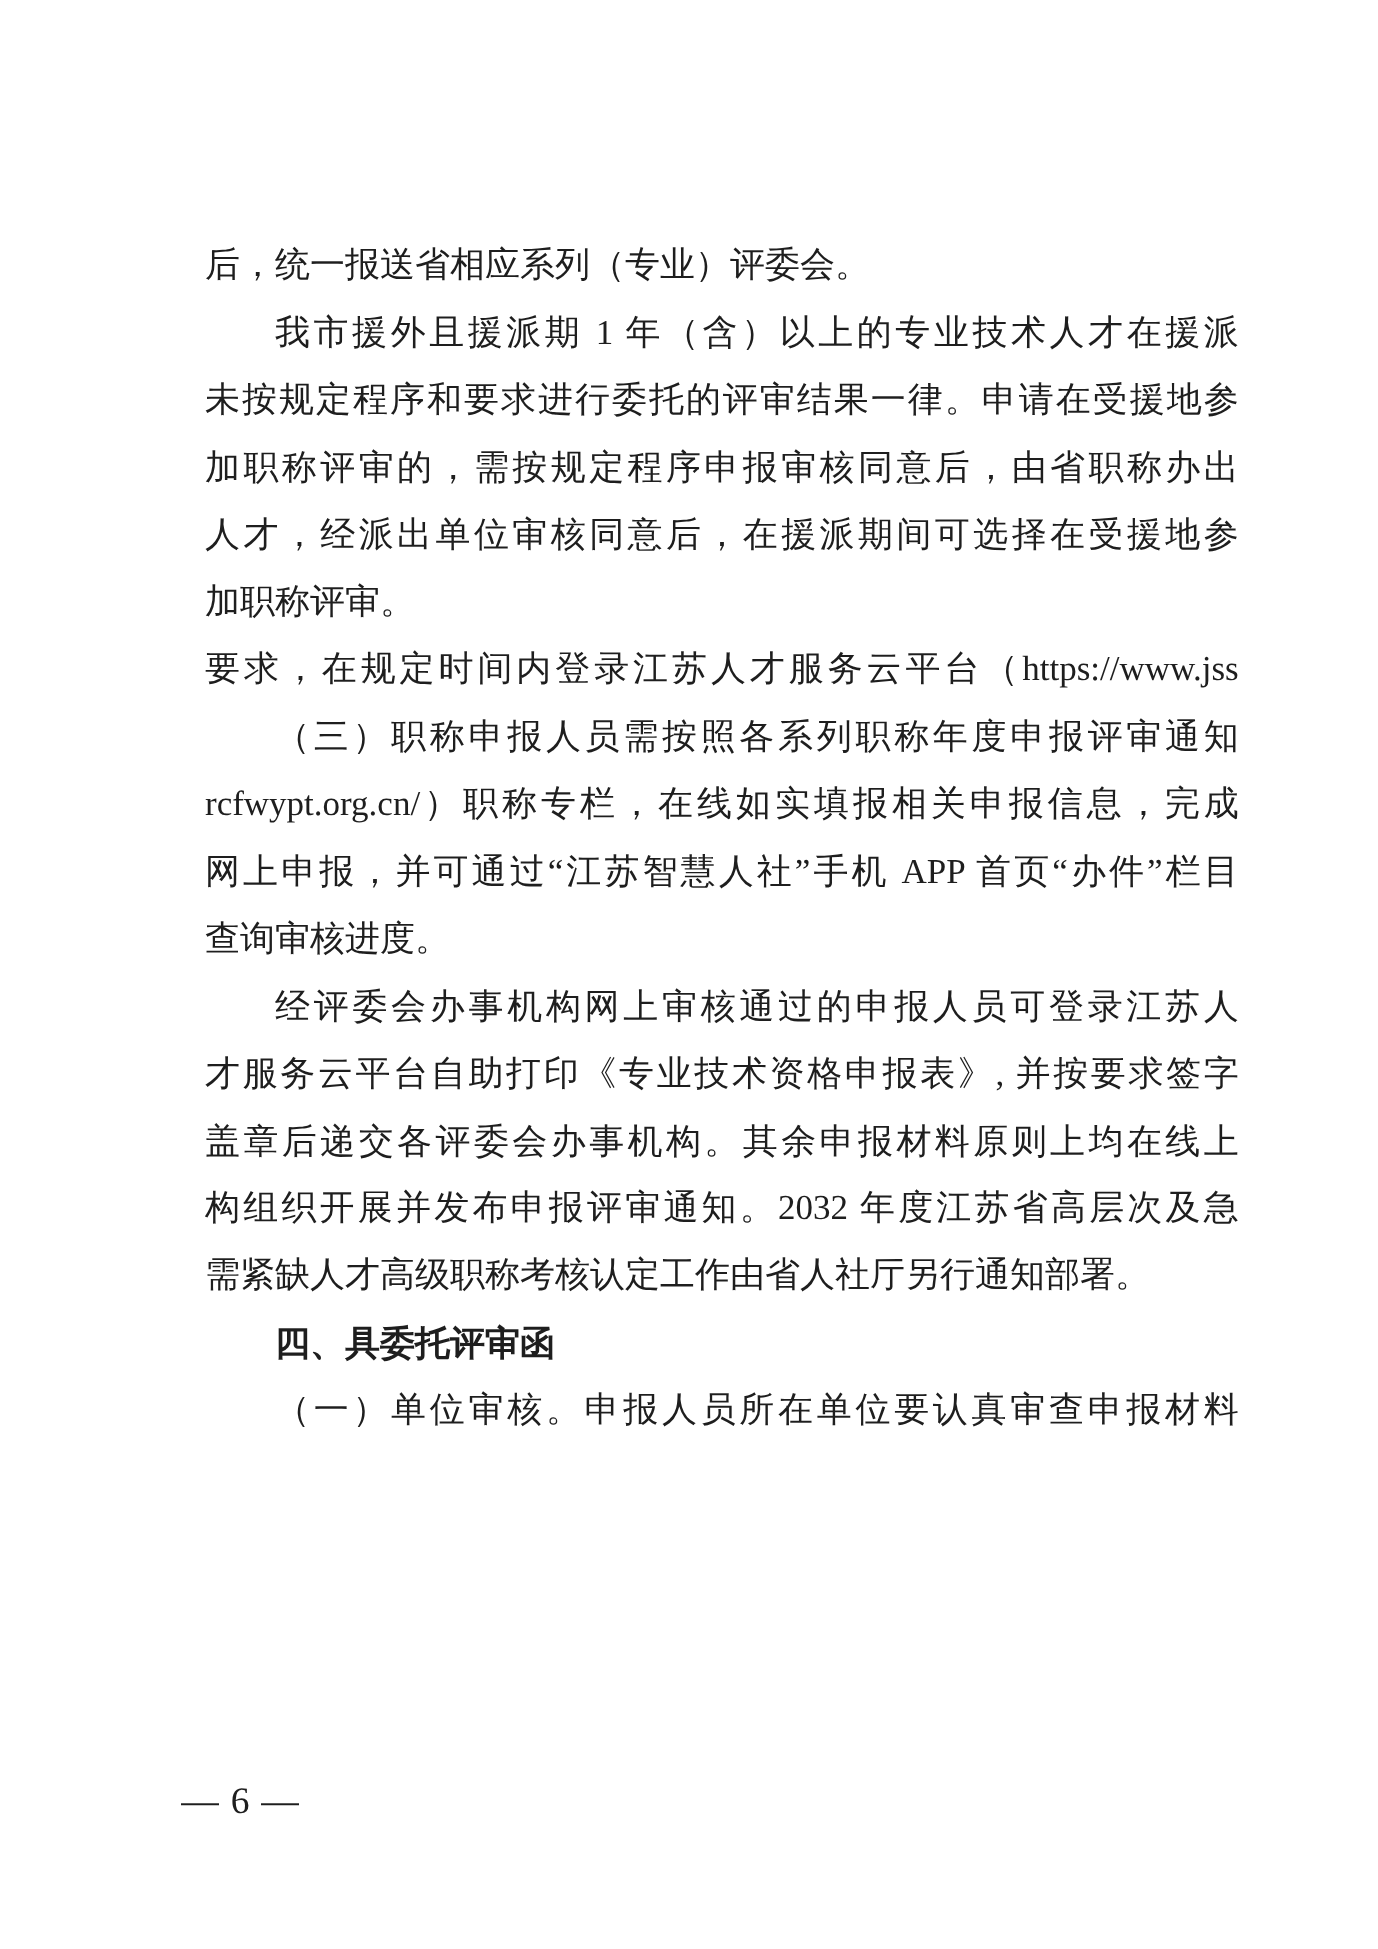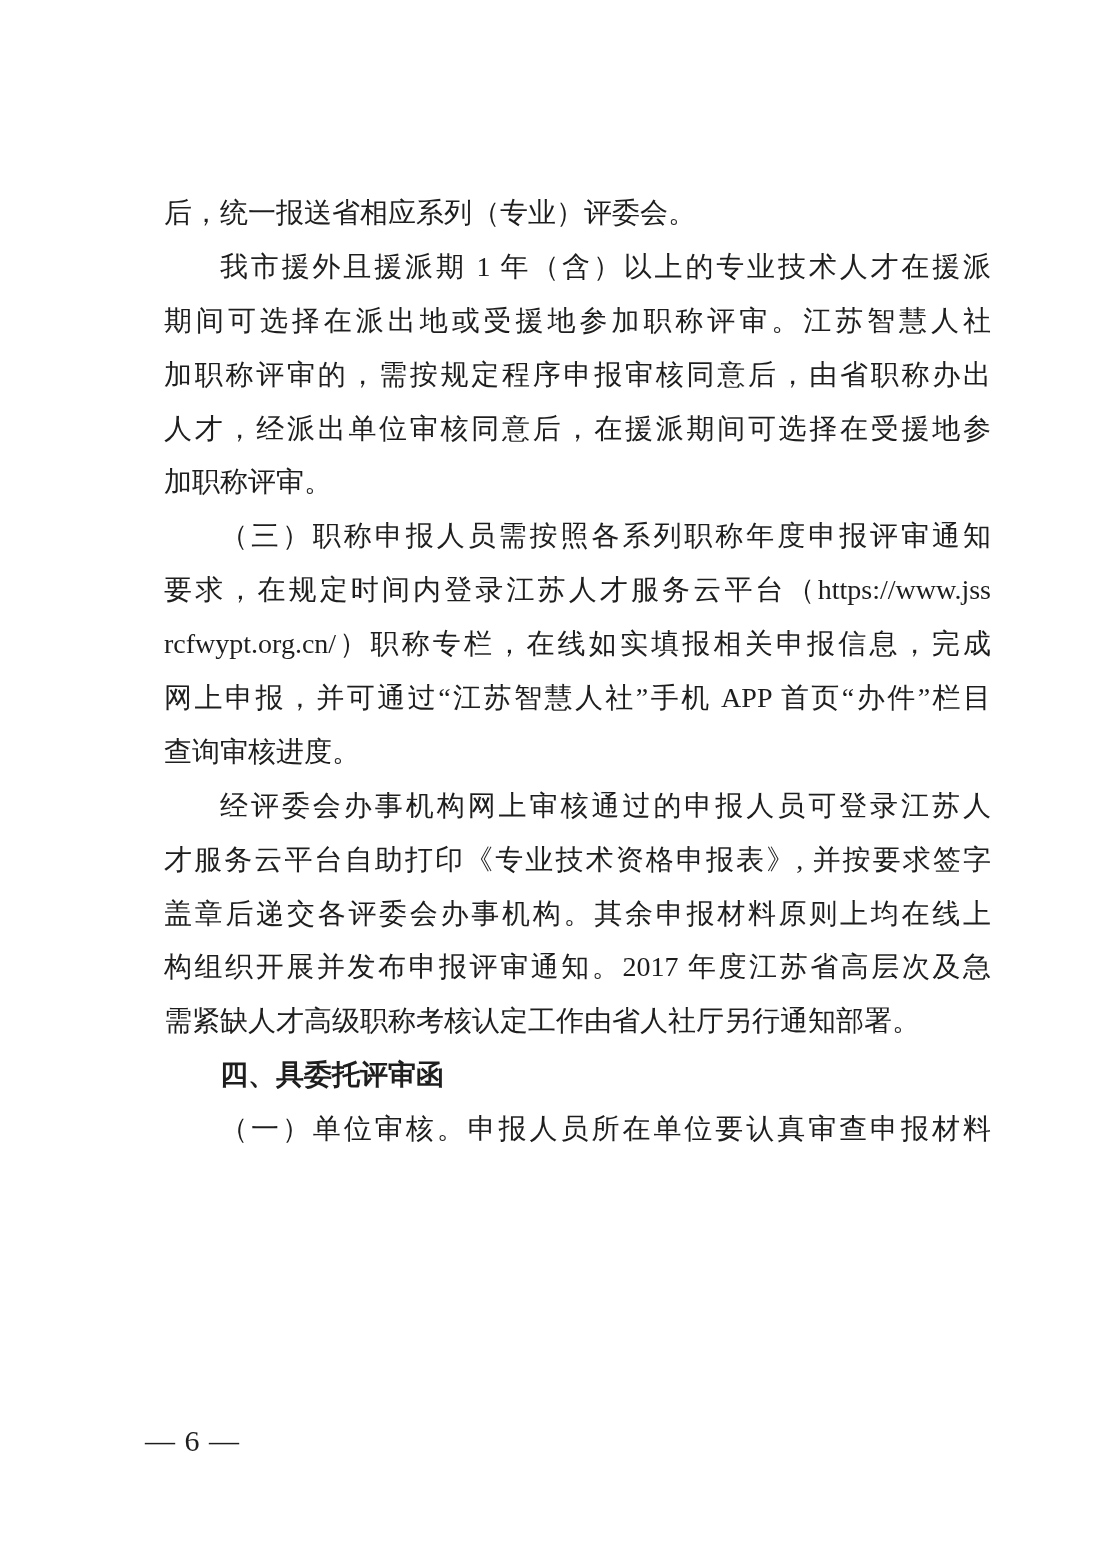--- a/index.html
+++ b/index.html
@@ -60,42 +60,42 @@
 <div class="page">
 
   <main class="text-block">
 
     <div class="para">
       <div class="line end">后，统一报送省相应系列（专业）评委会。</div>
     </div>
 
     <div class="para">
       <div class="line ind">我市援外且援派期 1 年（含）以上的专业技术人才在援派</div>
-      <div class="line">期间可选择在派出地或受援地参加职称评审。江苏智慧人社</div>
+      <div class="line">未按规定程序和要求进行委托的评审结果一律。申请在受援地参</div>
       <div class="line">加职称评审的，需按规定程序申报审核同意后，由省职称办出</div>
       <div class="line">人才，经派出单位审核同意后，在援派期间可选择在受援地参</div>
       <div class="line end">加职称评审。</div>
     </div>
 
     <div class="para">
+      <div class="line">要求，在规定时间内登录江苏人才服务云平台（https://www.jss</div>
       <div class="line ind">（三）职称申报人员需按照各系列职称年度申报评审通知</div>
-      <div class="line">要求，在规定时间内登录江苏人才服务云平台（https://www.jss</div>
       <div class="line">rcfwypt.org.cn/）职称专栏，在线如实填报相关申报信息，完成</div>
       <div class="line">网上申报，并可通过“江苏智慧人社”手机 APP 首页“办件”栏目</div>
       <div class="line end">查询审核进度。</div>
     </div>
 
     <div class="para">
       <div class="line ind">经评委会办事机构网上审核通过的申报人员可登录江苏人</div>
       <div class="line">才服务云平台自助打印《专业技术资格申报表》, 并按要求签字</div>
       <div class="line">盖章后递交各评委会办事机构。其余申报材料原则上均在线上</div>
     </div>
 
     <div class="para">
-      <div class="line">构组织开展并发布申报评审通知。2017 年度江苏省高层次及急</div>
+      <div class="line">构组织开展并发布申报评审通知。2032 年度江苏省高层次及急</div>
       <div class="line end">需紧缺人才高级职称考核认定工作由省人社厅另行通知部署。</div>
     </div>
 
     <div class="para">
       <div class="line ind heading end">四、具委托评审函</div>
     </div>
 
     <div class="para">
       <div class="line ind">（一）单位审核。申报人员所在单位要认真审查申报材料</div>
     </div>

